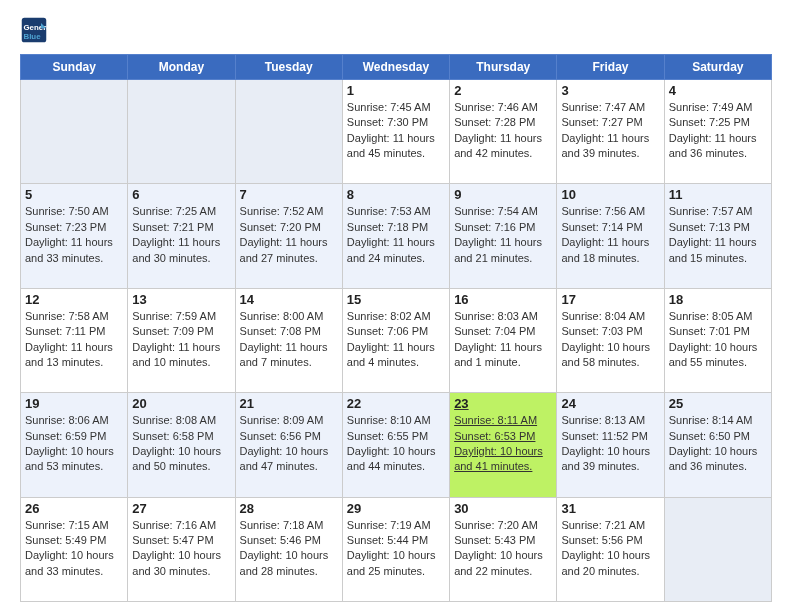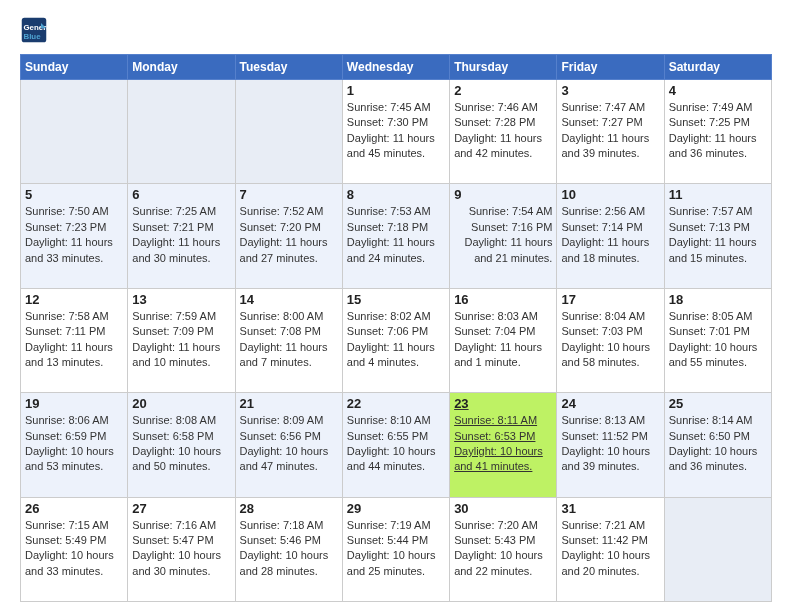--- a/index.html
+++ b/index.html
@@ -62,21 +62,21 @@
       border-collapse: collapse;
       width: 100%;
       table-layout: fixed;
     }
     .calendar thead tr th {
       background: #3a6bbf;
       color: #fff;
       font-size: 12px;
       font-weight: bold;
       padding: 5px 4px;
-      text-align: left;
+      text-align: center;
       border: 1px solid #5580cc;
     }
     .calendar tbody tr td {
       border: 1px solid #ccc;
       vertical-align: top;
       padding: 3px 4px;
       font-size: 9.5px;
       color: #333;
       height: 88px;
     }
@@ -195,28 +195,28 @@
           </td>
           <td style="background: rgb(237, 242, 251);">
             <div class="day-number">8</div>
             <div class="day-info" style="white-space: pre-line;">Sunrise: 7:53 AM
 Sunset: 7:18 PM
 Daylight: 11 hours
 and 24 minutes.</div>
           </td>
           <td style="background: rgb(237, 242, 251);">
             <div class="day-number">9</div>
-            <div class="day-info" style="white-space: pre-line; text-align: right;">Sunrise: 7:54 AM
+            <div class="day-info" style="white-space: pre-line;">Sunrise: 7:54 AM
 Sunset: 7:16 PM
 Daylight: 11 hours
 and 21 minutes.</div>
           </td>
           <td style="background: rgb(237, 242, 251);">
             <div class="day-number">10</div>
-            <div class="day-info" style="white-space: pre-line;">Sunrise: 2:56 AM
+            <div class="day-info" style="white-space: pre-line;">Sunrise: 7:56 AM
 Sunset: 7:14 PM
 Daylight: 11 hours
 and 18 minutes.</div>
           </td>
           <td style="background: rgb(237, 242, 251);">
             <div class="day-number">11</div>
             <div class="day-info" style="white-space: pre-line;">Sunrise: 7:57 AM
 Sunset: 7:13 PM
 Daylight: 11 hours
 and 15 minutes.</div>
@@ -356,21 +356,21 @@
           <td style="background: rgb(255, 255, 255);">
             <div class="day-number">30</div>
             <div class="day-info" style="white-space: pre-line;">Sunrise: 7:20 AM
 Sunset: 5:43 PM
 Daylight: 10 hours
 and 22 minutes.</div>
           </td>
           <td style="background: rgb(255, 255, 255);">
             <div class="day-number">31</div>
             <div class="day-info" style="white-space: pre-line;">Sunrise: 7:21 AM
-Sunset: 11:42 PM
+Sunset: 5:56 PM
 Daylight: 10 hours
 and 20 minutes.</div>
           </td>
           <td class="empty-cell"></td>
         </tr>
       </tbody>
   </table>
 </div>
 
 </body></html>

